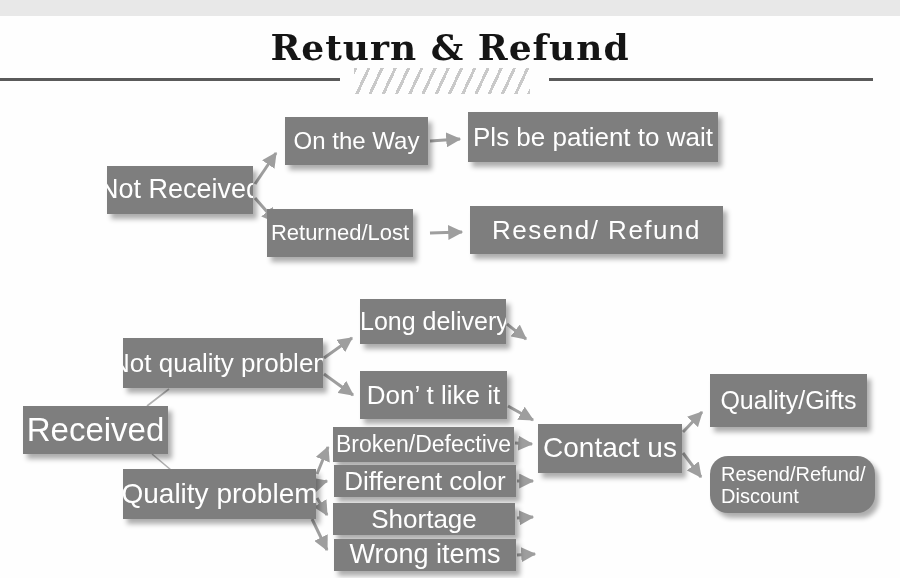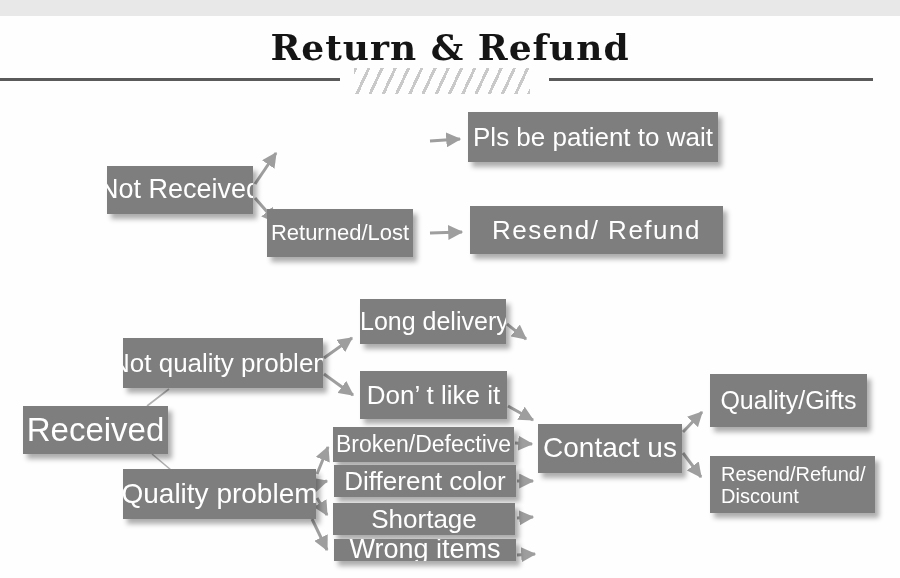--- a/index.html
+++ b/index.html
@@ -39,25 +39,25 @@
   .n-returned-lost{left:267px;top:193px;width:146px;height:48px;font-size:22px;}
   .n-resend-refund{left:470px;top:190px;width:253px;height:48px;font-size:26px;letter-spacing:1.5px;}
   .n-received{left:23px;top:390px;width:145px;height:48px;font-size:33px;}
   .n-not-quality{left:123px;top:322px;width:200px;height:50px;font-size:26px;}
   .n-quality{left:123px;top:453px;width:193px;height:50px;font-size:28px;}
   .n-long-delivery{left:360px;top:283px;width:146px;height:45px;font-size:25px;justify-content:flex-start;}
   .n-dont-like{left:360px;top:355px;width:147px;height:48px;font-size:26px;}
   .n-broken{left:333px;top:411px;width:181px;height:35px;font-size:23px;}
   .n-different-color{left:334px;top:449px;width:182px;height:32px;font-size:26px;}
   .n-shortage{left:333px;top:487px;width:182px;height:32px;font-size:26px;}
-  .n-wrong-items{left:334px;top:523px;width:182px;height:22px;font-size:27px;}
+  .n-wrong-items{left:334px;top:523px;width:182px;height:32px;font-size:27px;}
   .n-contact-us{left:538px;top:408px;width:144px;height:49px;font-size:28px;}
   .n-discount-gifts{left:710px;top:358px;width:157px;height:53px;font-size:25px;}
   .n-rr-discount{left:710px;top:440px;width:165px;height:57px;font-size:20px;
-    flex-direction:column;align-items:flex-start;justify-content:center;padding-left:11px;}
+    flex-direction:column;align-items:flex-start;justify-content:center;padding-left:11px;border-radius:18px;}
 </style>
 </head>
 <body>
 
 <div class="stage">
 
   <div class="title">Return &amp; Refund</div>
   <div class="rule left"></div>
   <div class="hatch"></div>
   <div class="rule right"></div>
@@ -84,20 +84,21 @@
     <line x1="312" y1="503" x2="327" y2="534" marker-end="url(#ah)"></line>
     <line x1="515" y1="427" x2="532" y2="428" marker-end="url(#ah)"></line>
     <line x1="517" y1="465" x2="533" y2="465" marker-end="url(#ah)"></line>
     <line x1="517" y1="502" x2="533" y2="501" marker-end="url(#ah)"></line>
     <line x1="517" y1="539" x2="535" y2="538" marker-end="url(#ah)"></line>
     <line x1="683" y1="416" x2="702" y2="396" marker-end="url(#ah)"></line>
     <line x1="683" y1="437" x2="701" y2="461" marker-end="url(#ah)"></line>
   </svg>
 
   <div class="node n-not-received">Not Received</div>
+  <div class="node n-on-the-way">On the Way</div>
   <div class="node n-pls-wait">Pls be patient to wait</div>
   <div class="node n-returned-lost">Returned/Lost</div>
   <div class="node n-resend-refund">Resend/ Refund</div>
   <div class="node n-received">Received</div>
   <div class="node n-not-quality">Not quality problem</div>
   <div class="node n-quality">Quality problem</div>
   <div class="node n-long-delivery">Long delivery</div>
   <div class="node n-dont-like">Don’ t like it</div>
   <div class="node n-broken">Broken/Defective</div>
   <div class="node n-different-color">Different color</div>

